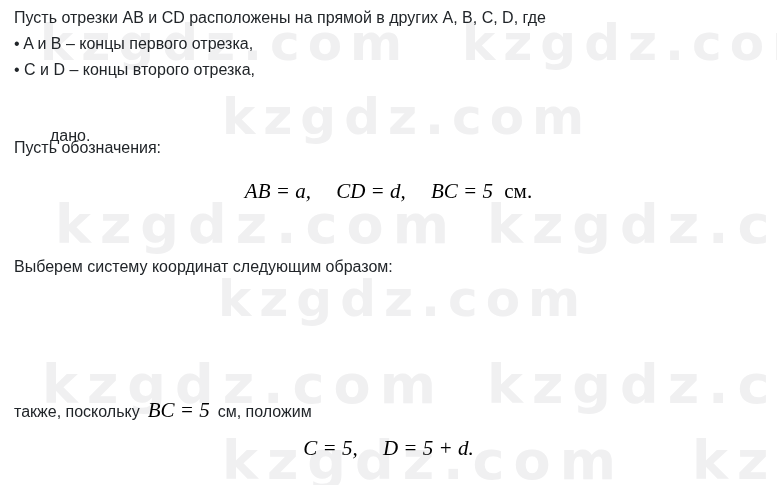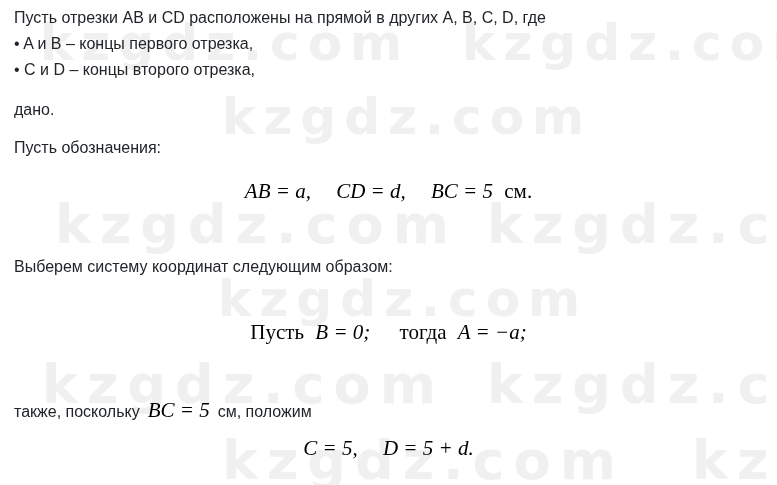--- a/index.html
+++ b/index.html
@@ -42,21 +42,21 @@
     z-index: 1;
     font-size: 16px;
     line-height: 20px;
     color: #212529;
     white-space: nowrap;
   }
   .l-intro  { top: 8px; }
   .l-b1     { top: 34px; }
   .l-b2     { top: 60px; }
   .l-b3     { top: 86px; }
-  .l-b3c    { top: 100px; }
+  .l-b3c    { top: 126px; margin-left: 36px; }
   .l-note   { top: 138px; }
   .l-coords { top: 257px; text-align: right; }
   .l-also   { top: 400px; }
 
   .formula {
     position: absolute;
     left: 0; width: 777px;
     z-index: 1;
     text-align: center;
     font-family: "Liberation Serif", serif;
@@ -109,26 +109,20 @@
 
   <div class="formula f1">
     <span class="math-term">AB = a,</span>
     <span class="math-term ml20">CD = d,</span>
     <span class="math-term ml20">BC = 5</span>
     <span class="roman ml6">см.</span>
   </div>
 
   <div class="tline l-coords">Выберем систему координат следующим образом:</div>
 
-  <div class="formula f2">
-    <span class="roman">Пусть</span>
-    <span class="math-term ml6">B = 0;</span>
-    <span class="roman ml24">тогда</span>
-    <span class="math-term ml6">A = −a;</span>
-  </div>
 
   <div class="tline l-also">
     <span>также, поскольку</span><span class="imath">BC = 5</span><span>см, положим</span>
   </div>
 
   <div class="formula f3">
     <span class="math-term">C = 5,</span>
     <span class="math-term ml20">D = 5 + d.</span>
   </div>
 

